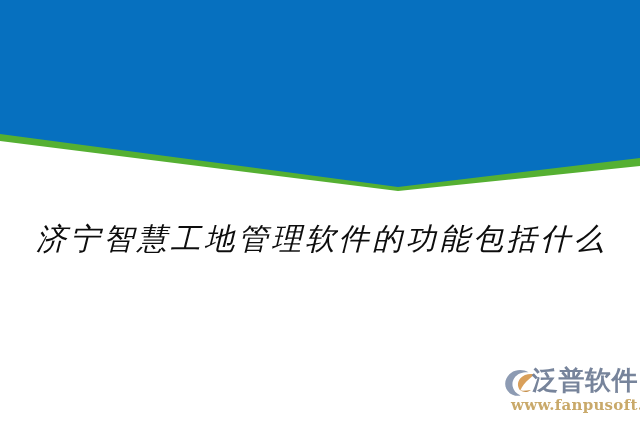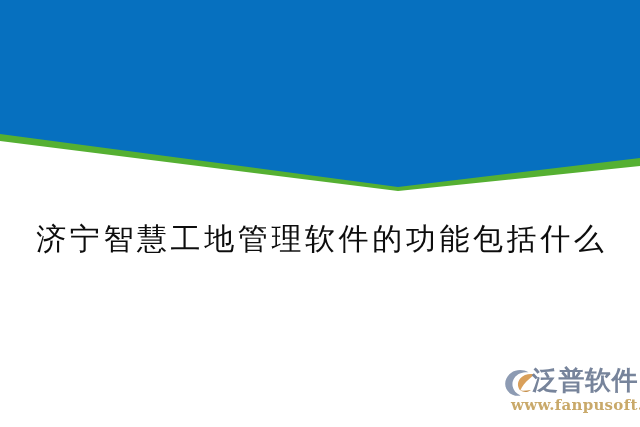--- a/index.html
+++ b/index.html
@@ -45,20 +45,21 @@
     display: inline-block;
     margin: 0;
     font-family: "DejaVu Serif", "Liberation Serif", serif;
     font-weight: normal;
     font-size: 30px;
     line-height: 42px;
     letter-spacing: 3.6px;
     color: #0d0d0d;
     white-space: nowrap;
     text-indent: 3.6px;
+    font-style: italic;
   }
   
   #logo-watermark {
     position: absolute;
     left: 504px;
     top: 365px;
     width: 134px;
     height: 56px;
   }
   #logo-row {

